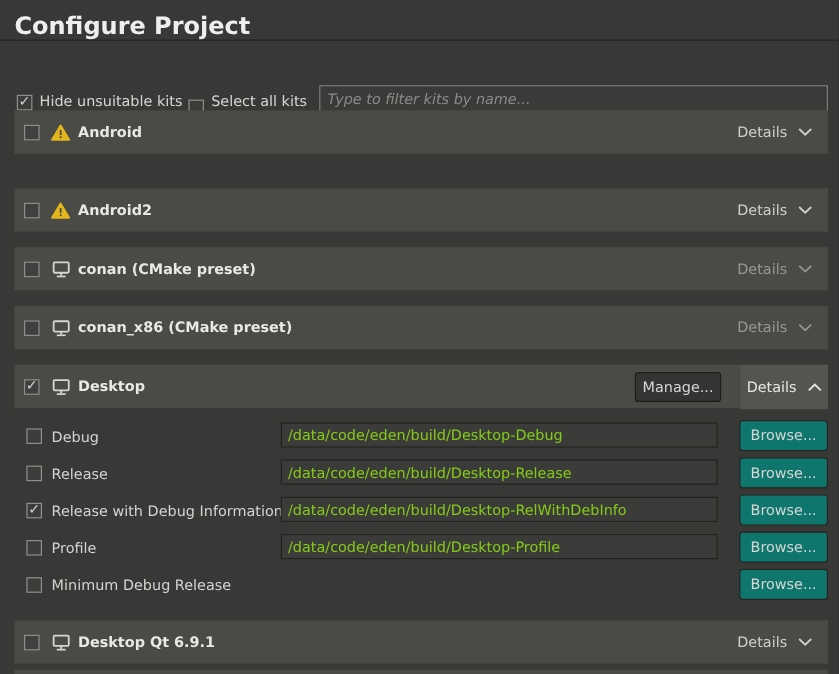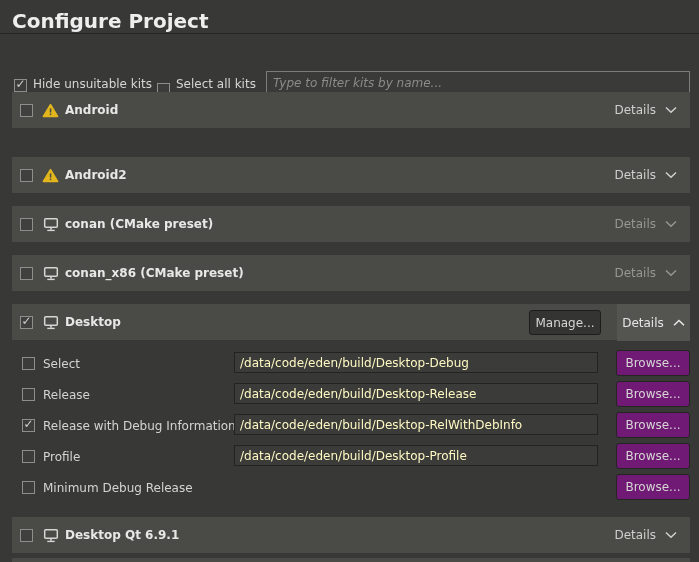--- a/index.html
+++ b/index.html
@@ -41,32 +41,32 @@
     position:absolute;right:13px;top:0;height:36px;display:flex;
     align-items:center;gap:9px;color:#cfcfcd;cursor:default;
   }
   .details.dim{color:#979792;}
   .details.dim svg polyline{stroke:#979792;}
   .details-patch{
     position:absolute;right:0;top:0;width:73px;height:37px;background:#545451;
     display:flex;align-items:center;justify-content:center;gap:9px;color:#e6e6e4;
   }
   .btn{
-    box-sizing:border-box;background:#701a75;border:1px solid #242422;
+    box-sizing:border-box;background:#0f766e;border:1px solid #242422;
     border-radius:3px;color:#d6d6d4;font-family:inherit;font-size:12px;
     display:flex;align-items:center;justify-content:center;
   }
   .manage-btn{position:absolute;right:89px;top:6px;width:72px;height:25px;background:#343432;border-color:#1d1d1b;}
   
   .cfg{left:12px;width:678px;height:31px;display:flex;align-items:center;}
   .cfg .cb{margin-left:10px;}
   .cfg-label{margin-left:8px;color:#d4d4d2;}
   .path-input{
     position:absolute;left:222px;top:4px;width:364px;height:21px;box-sizing:border-box;
-    background:#3b3b39;border:1px solid #232321;color:#fef9c3;
+    background:#3b3b39;border:1px solid #232321;color:#84cc16;
     font-family:inherit;font-size:12px;padding:0 5px;outline:none;
   }
   .path-input.focused{border-color:#4f8bc9;display:flex;align-items:center;white-space:pre;}
   .caret{display:inline-block;width:1px;height:14px;background:#e4e4e2;}
   .browse-btn{position:absolute;right:0;top:2px;width:74px;height:26px;}
   .bottom-sliver{left:12px;top:558px;width:678px;height:4px;background:#4a4a47;}
   svg{display:block;}
 </style>
 </head>
 <body>
@@ -191,21 +191,21 @@
       <svg width="12" height="8" viewBox="0 0 12 8">
           <polyline points="1,6.3 6,1.5 11,6.3" fill="none" stroke="#e8e8e6" stroke-width="1.5"></polyline>
         </svg>
     </div>
   </div>
 
   <div class="abs cfg" style="top:348px;">
     <div class="cb">
         <span></span>
       </div>
-    <div class="cfg-label">Select</div>
+    <div class="cfg-label">Debug</div>
     <input class="path-input" value="/data/code/eden/build/Desktop-Debug" style="">
     <button class="btn browse-btn">Browse...</button>
   </div>
 
   <div class="abs cfg" style="top:379px;">
     <div class="cb">
         <span></span>
       </div>
     <div class="cfg-label">Release</div>
     <input class="path-input" value="/data/code/eden/build/Desktop-Release" style="">

